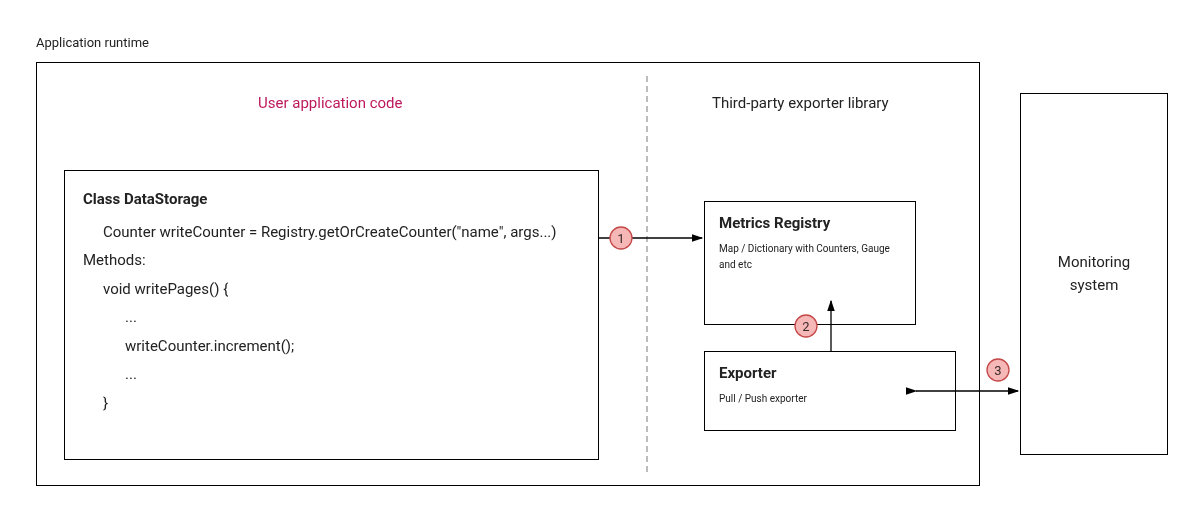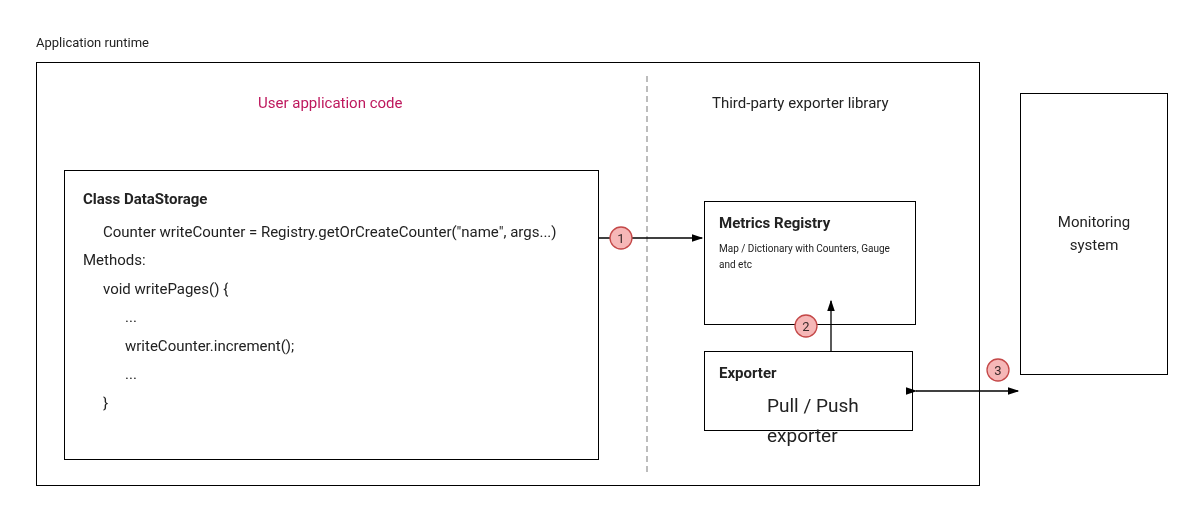--- a/index.html
+++ b/index.html
@@ -72,34 +72,34 @@
     border: 1px solid #000;
     padding: 10px 14px;
     line-height: 1.55;
   }
   .registry-box .title { font-weight: 700; font-size: 15px; margin-bottom: 6px; }
   .registry-box .text { font-size: 10px; }
   .exporter-box {
     position: absolute;
     top: 351px;
     left: 704px;
-    width: 209px;
+    width: 252px;
     height: 80px;
     border: 1px solid #000;
     padding: 10px 14px;
     line-height: 1.55;
   }
   .exporter-box .title { font-weight: 700; font-size: 15px; margin-bottom: 6px; }
-  .exporter-box .text { font-size: 19px; margin-left: 48px; }
+  .exporter-box .text { font-size: 10px; }
   .monitor-box {
     position: absolute;
     top: 93px;
     left: 1020px;
     width: 148px;
-    height: 282px;
+    height: 362px;
     border: 1px solid #000;
     display: flex;
     align-items: center;
     justify-content: center;
     text-align: center;
     line-height: 1.55;
     font-size: 15px;
   }
   svg.overlay {
     position: absolute;

